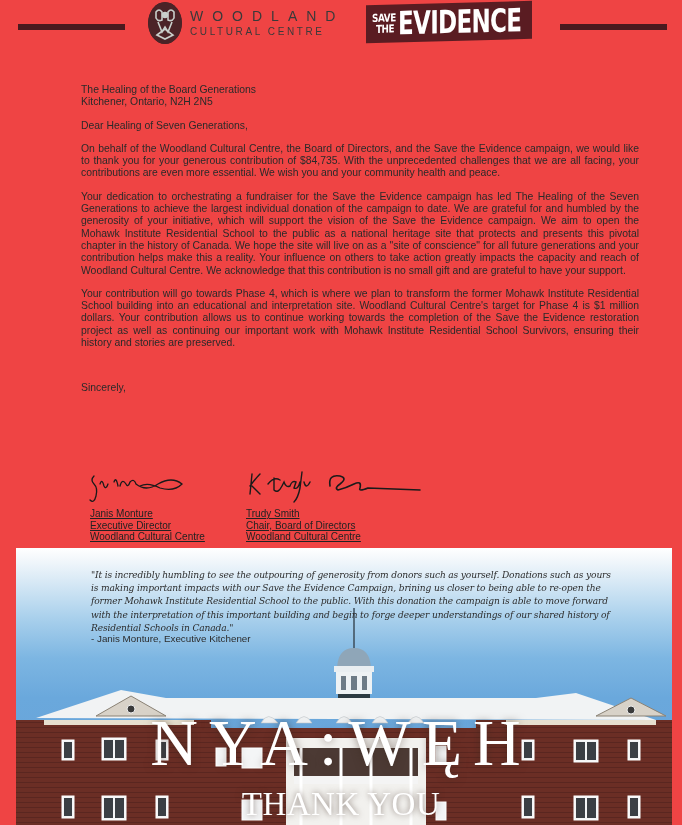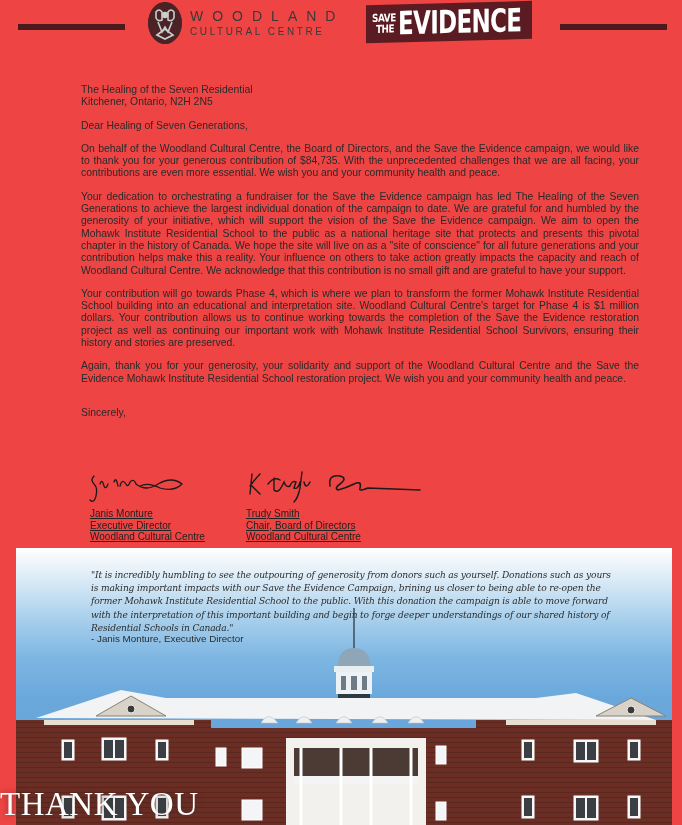--- a/index.html
+++ b/index.html
@@ -56,21 +56,21 @@
     overflow:hidden;
   }
   .quote { position:absolute; left:91px; top:569px; width:520px;
     font-family:"DejaVu Serif", serif; font-style:italic; font-size:9.1px; line-height:13.2px; color:#2c2c2c; letter-spacing:-0.15px; }
   .attrib { position:absolute; left:91px; top:633px; font-size:9.8px; color:#2c2c2c; }
 
   .building { position:absolute; left:0; top:0; width:656px; height:277px; }
   .nyaweh { position:absolute; left:0; width:682px; top:710px; text-align:center;
     font-family:"Liberation Serif", serif; color:#ffffff; font-size:66px; letter-spacing:11px; line-height:66px;
     text-shadow:0 0 8px rgba(60,40,30,0.55); }
-  .thanks { position:absolute; left:0; width:682px; top:786px; text-align:left;
+  .thanks { position:absolute; left:0; width:682px; top:786px; text-align:center;
     font-family:"Liberation Serif", serif; color:#ffffff; font-size:33px; letter-spacing:0.5px; line-height:36px;
     text-shadow:0 0 6px rgba(60,40,30,0.6); }
 </style>
 </head>
 <body>
 
 <div class="page">
 
   <div class="hdr-rule left"></div>
   <div class="hdr-rule right"></div>
@@ -95,33 +95,32 @@
   <div class="ste-badge">
     <div class="ste-small">
       <span>SAVE</span>
       <span>THE</span>
     </div>
     <div class="ste-big">EVIDENCE</div>
   </div>
 
   <div class="letter">
     <div class="addr">
-      <div>The Healing of the Seven Residential</div>
+      <div>The Healing of the Board Generations</div>
       <div>Kitchener, Ontario, N2H 2N5</div>
     </div>
     <div class="gap-m"></div>
     <p class="p">Dear Healing of Seven Generations,</p>
     <div class="gap-m"></div>
     <p class="p">On behalf of the Woodland Cultural Centre, the Board of Directors, and the Save the Evidence campaign, we would like to thank you for your generous contribution of $84,735. With the unprecedented challenges that we are all facing, your contributions are even more essential. We wish you and your community health and peace.</p>
     <div class="gap-m"></div>
     <p class="p">Your dedication to orchestrating a fundraiser for the Save the Evidence campaign has led The Healing of the Seven Generations to achieve the largest individual donation of the campaign to date. We are grateful for and humbled by the generosity of your initiative, which will support the vision of the Save the Evidence campaign. We aim to open the Mohawk Institute Residential School to the public as a national heritage site that protects and presents this pivotal chapter in the history of Canada. We hope the site will live on as a "site of conscience" for all future generations and your contribution helps make this a reality. Your influence on others to take action greatly impacts the capacity and reach of Woodland Cultural Centre. We acknowledge that this contribution is no small gift and are grateful to have your support.</p>
     <div class="gap-m"></div>
     <p class="p">Your contribution will go towards Phase 4, which is where we plan to transform the former Mohawk Institute Residential School building into an educational and interpretation site. Woodland Cultural Centre's target for Phase 4 is $1 million dollars. Your contribution allows us to continue working towards the completion of the Save the Evidence restoration project as well as continuing our important work with Mohawk Institute Residential School Survivors, ensuring their history and stories are preserved.</p>
     <div class="gap-m"></div>
-    <p class="p">Again, thank you for your generosity, your solidarity and support of the Woodland Cultural Centre and the Save the Evidence Mohawk Institute Residential School restoration project. We wish you and your community health and peace.</p>
     <div style="height:22px"></div>
     <p class="p">Sincerely,</p>
   </div>
 
   <svg class="sig-img a" viewBox="0 0 100 36">
     <path d="M8 6 Q4 10 8 14 Q12 18 10 26 Q8 34 4 30 M14 14 Q16 8 18 16 Q20 20 22 14 M28 12 Q30 6 32 16 M34 16 Q36 8 40 14 Q42 18 44 12 Q48 8 50 14 Q60 22 72 14 Q86 6 96 14 Q88 22 74 18 Q62 12 54 16" fill="none" stroke="#1a1a1a" stroke-width="1.3" stroke-linecap="round"></path>
   </svg>
   <svg class="sig-img b" viewBox="0 0 180 36">
     <path d="M8 6 L6 26 M6 18 Q12 10 16 6 M8 18 Q12 22 16 26 M24 16 Q30 8 36 12 M30 10 L30 22 Q34 26 38 18 L40 14 Q42 20 46 18 Q48 12 52 14 L50 20 Q54 22 56 14 M58 4 L56 20 Q54 30 50 34 M60 14 Q62 22 66 14" fill="none" stroke="#1a1a1a" stroke-width="1.4" stroke-linecap="round"></path>
     <path d="M86 18 Q84 6 96 8 Q104 10 96 16 Q90 20 94 22 Q102 20 110 16 Q118 12 116 20 Q114 24 124 20 L176 22" fill="none" stroke="#1a1a1a" stroke-width="1.6" stroke-linecap="round"></path>
@@ -221,16 +220,17 @@
         <rect x="142" y="250" width="8" height="18"></rect>
           <rect x="508" y="250" width="8" height="18"></rect>
         <rect x="560" y="250" width="9" height="20"></rect>
           <rect x="571" y="250" width="9" height="20"></rect>
           <rect x="614" y="250" width="8" height="18"></rect>
       </g>
     </svg>
   </div>
 
   <div class="quote">"It is incredibly humbling to see the outpouring of generosity from donors such as yourself. Donations such as yours is making important impacts with our Save the Evidence Campaign, brining us closer to being able to re-open the former Mohawk Institute Residential School to the public.  With this donation the campaign is able to move forward with the interpretation of this important building and begin to forge deeper understandings of our shared history of Residential Schools in Canada."</div>
-  <div class="attrib">- Janis Monture, Executive Director</div>
-
+  <div class="attrib">- Janis Monture, Executive Kitchener</div>
+
+  <div class="nyaweh">NYA:WĘH</div>
   <div class="thanks">THANK YOU</div>
 </div>
 
 </body></html>

